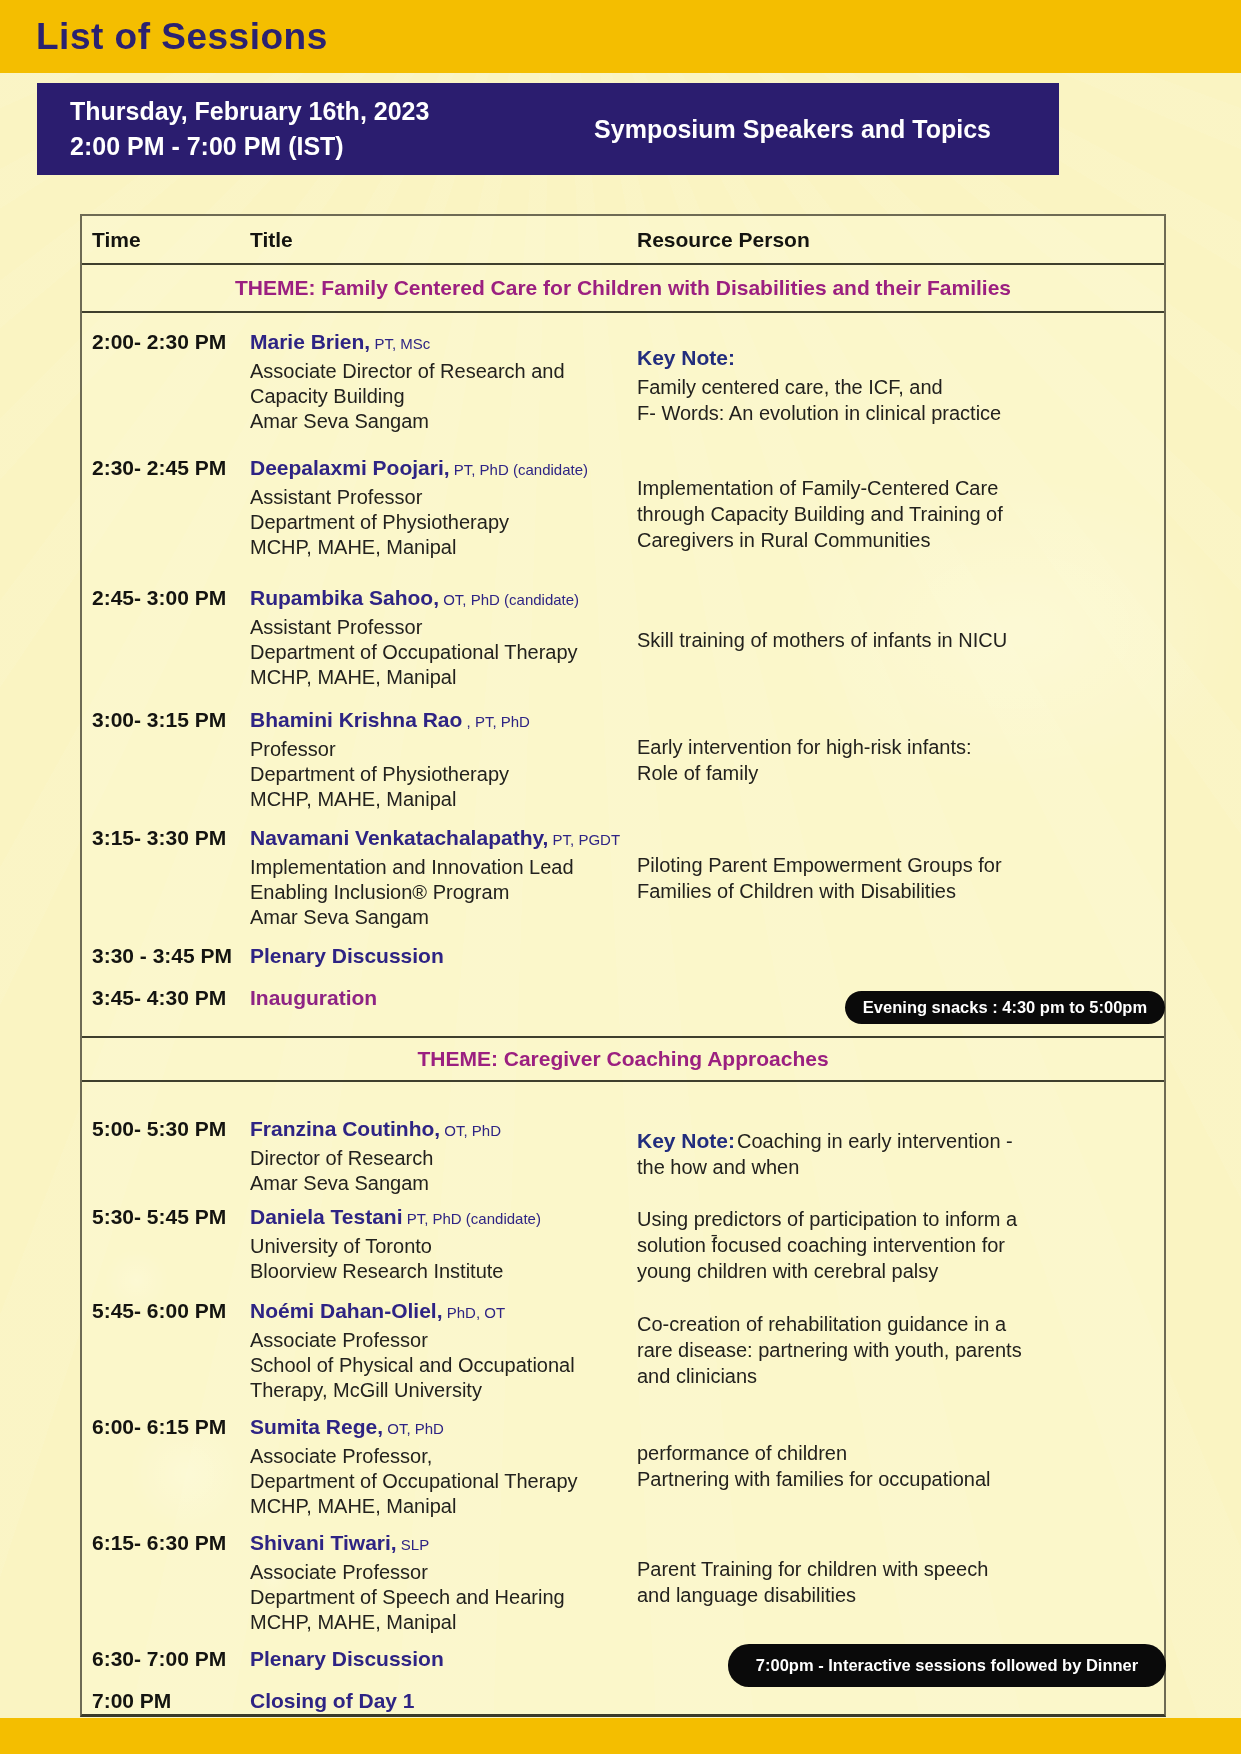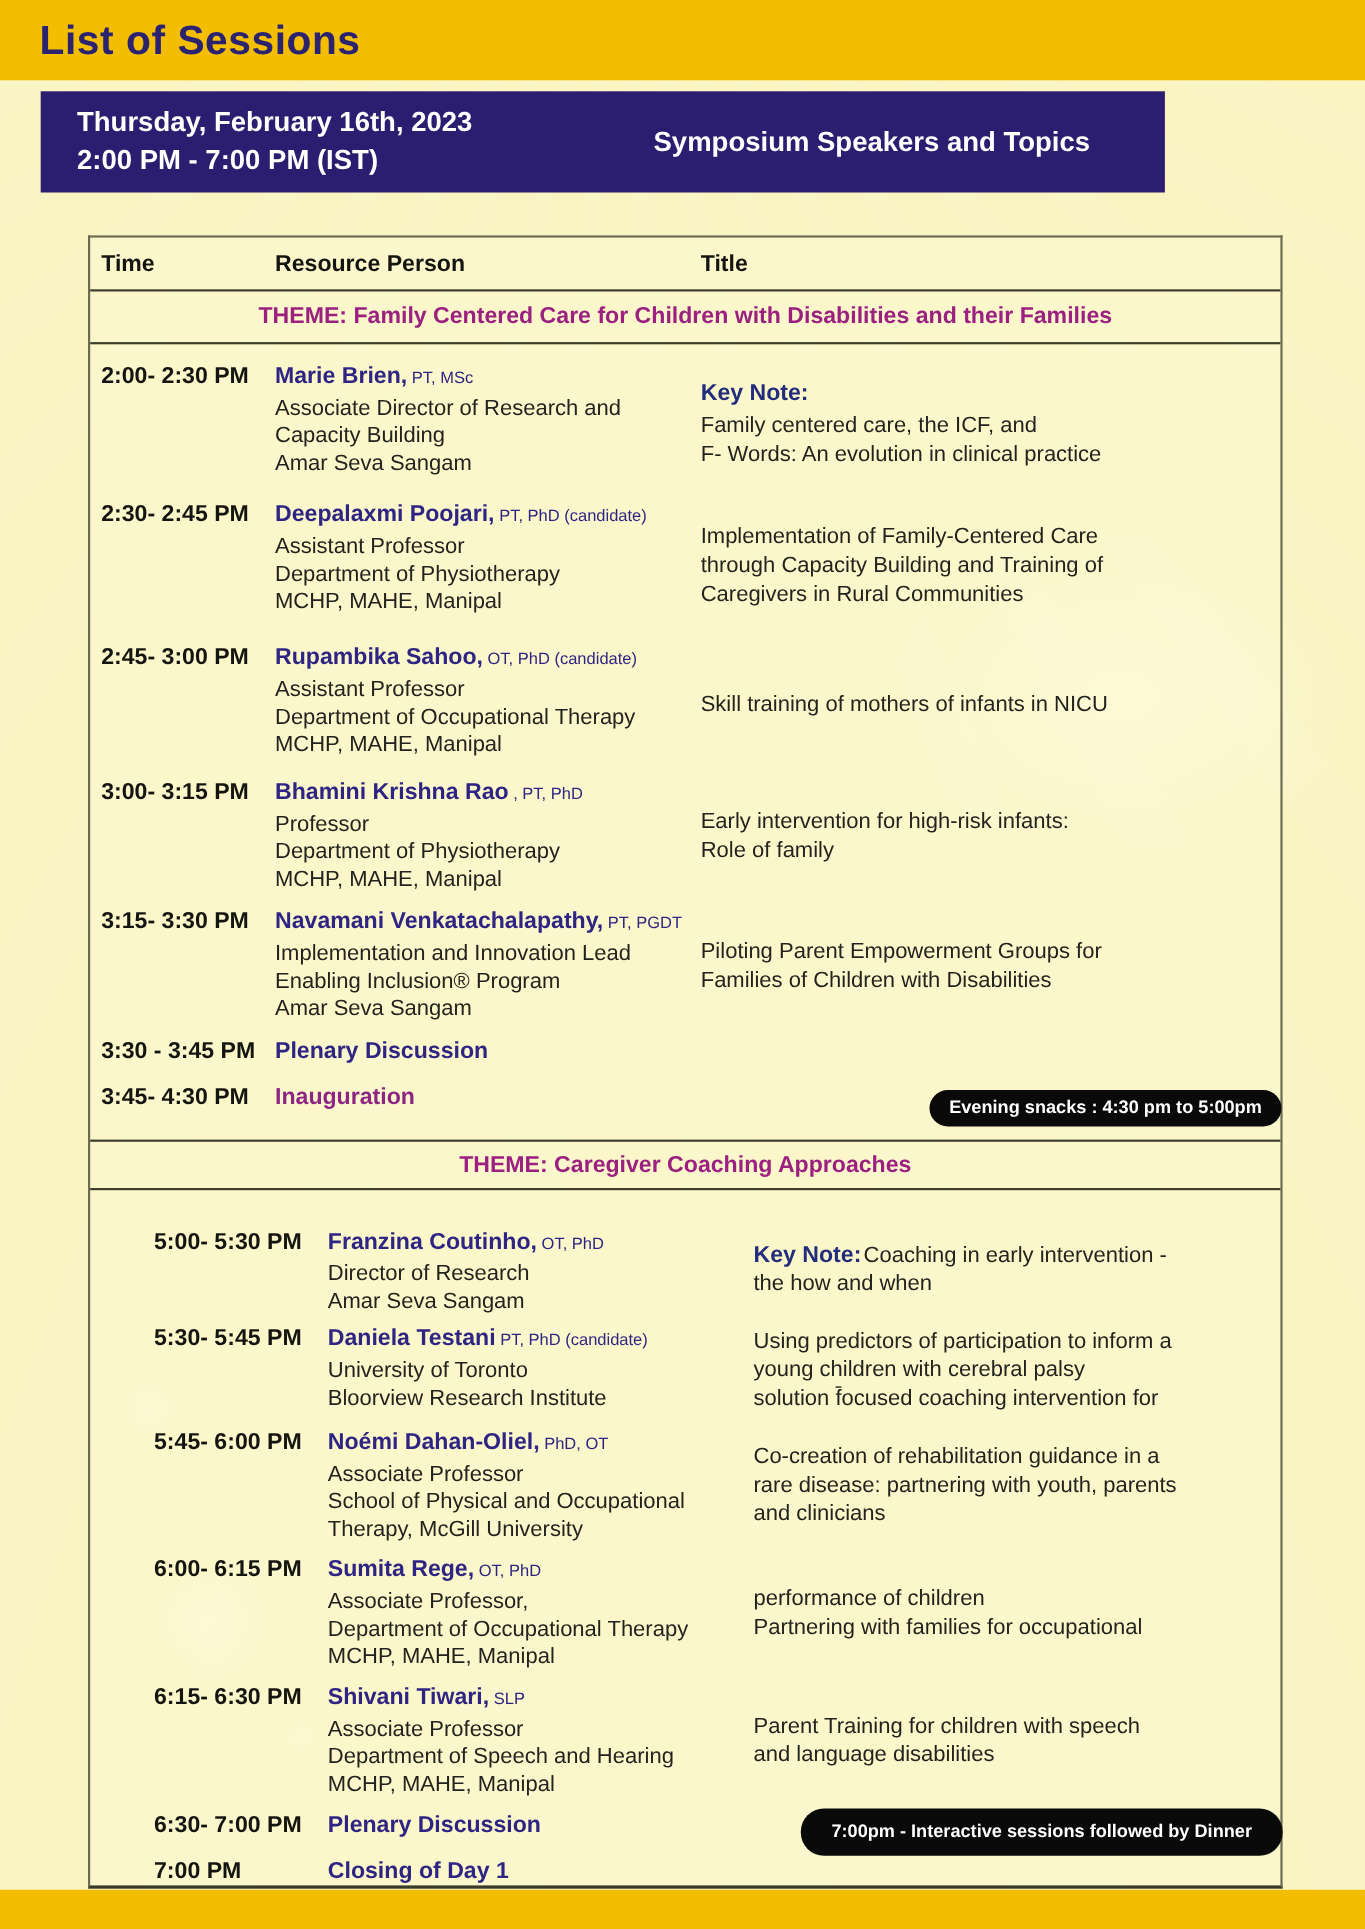--- a/index.html
+++ b/index.html
@@ -52,21 +52,21 @@
   .thead .hcell{font-size:21px; font-weight:bold; color:#141410;}
   .theme-row{
     border-top:2px solid #3F3F2D; border-bottom:2px solid #3F3F2D;
     height:46px; display:flex; align-items:center; justify-content:center;
   }
   .theme-row.second{height:42px;}
   .theme-text{font-size:21px; font-weight:bold; color:#9B2080;}
 
   .section{box-sizing:border-box;}
   .section[data-section="0"]{padding:8px 0 7px 0;}
-  .section[data-section="1"]{padding-top:26px;margin-left:48px;}
+  .section[data-section="1"]{padding-top:26px;}
 
   .session-row{
     display:grid; grid-template-columns:158px 387px 1fr;
     padding:8px 22px 0 10px; box-sizing:border-box;
   }
   .section[data-section="0"] .session-row:nth-of-type(1){min-height:126px;}
   .section[data-section="0"] .session-row:nth-of-type(2){min-height:130px;}
   .section[data-section="0"] .session-row:nth-of-type(3){min-height:122px;}
   .section[data-section="0"] .session-row:nth-of-type(4){min-height:118px;}
   .section[data-section="0"] .session-row:nth-of-type(5){min-height:118px;}
@@ -128,22 +128,22 @@
     <div class="bar-left">
       <div>Thursday, February 16th, 2023</div>
       <div>2:00 PM - 7:00 PM (IST)</div>
     </div>
     <div class="bar-right">Symposium Speakers and Topics</div>
   </div>
 
   <div class="table">
     <div class="thead">
       <div class="hcell">Time</div>
+      <div class="hcell">Title</div>
       <div class="hcell">Resource Person</div>
-      <div class="hcell">Title</div>
     </div>
 
     <div class="theme-row">
       <span class="theme-text">THEME: Family Centered Care for Children with Disabilities and their Families</span>
     </div>
     <div class="section" data-section="0">
   <div class="session-row">
     <div class="cell-time t-time">2:00- 2:30 PM</div>
     <div class="cell-person">
             <div class="pname"><span class="nm">Marie Brien,</span><span class="creds"> PT, MSc</span></div>
@@ -250,22 +250,22 @@
 
   <div class="session-row">
     <div class="cell-time t-time">5:30- 5:45 PM</div>
     <div class="cell-person">
             <div class="pname"><span class="nm">Daniela Testani</span><span class="creds"> PT, PhD (candidate)</span></div>
             <div class="pline">University of Toronto</div>
             <div class="pline">Bloorview Research Institute</div>
           </div>
     <div class="cell-title">
             <div class="tline">Using predictors of participation to inform a</div>
+            <div class="tline">solution f̄ocused coaching intervention for</div>
             <div class="tline">young children with cerebral palsy</div>
-            <div class="tline">solution f̄ocused coaching intervention for</div>
           </div>
   </div>
 
   <div class="session-row">
     <div class="cell-time t-time">5:45- 6:00 PM</div>
     <div class="cell-person">
             <div class="pname"><span class="nm">Noémi Dahan-Oliel,</span><span class="creds"> PhD, OT</span></div>
             <div class="pline">Associate Professor</div>
             <div class="pline">School of Physical and Occupational</div>
             <div class="pline">Therapy, McGill University</div>

